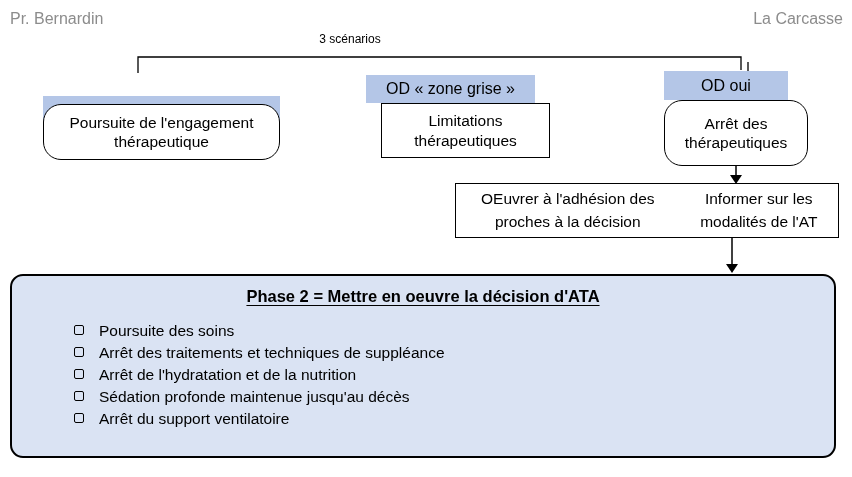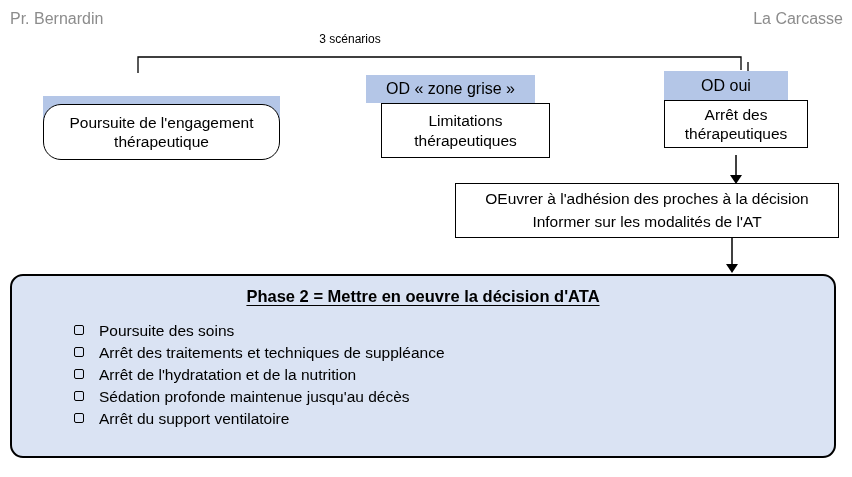--- a/index.html
+++ b/index.html
@@ -56,28 +56,28 @@
     text-align: center;
     font-size: 15.5px;
     line-height: 1.25;
     padding: 2px 6px;
   }
   .hdr1 { left: 43px;  top: 73px; width: 237px; height: 31px; margin-top: 23px; }
   .bod1 { left: 43px;  top: 104px; width: 237px; height: 56px; border-radius: 18px; }
   .hdr2 { left: 366px; top: 75px; width: 169px; height: 28px; }
   .bod2 { left: 381px; top: 103px; width: 169px; height: 55px; }
   .hdr3 { left: 664px; top: 71px; width: 124px; height: 29px; }
-  .bod3 { left: 664px; top: 100px; width: 144px; height: 48px; }
+  .bod3 { left: 664px; top: 100px; width: 144px; height: 66px; border-radius: 18px; }
   .adhesion-box {
     position: absolute;
     left: 455px; top: 183px; width: 384px; height: 55px;
     background: #ffffff;
     border: 1.5px solid #000;
-    display: flex; flex-direction: column;
-    align-items: center; justify-content: center;
+    display: flex; flex-direction: row;
+    align-items: center; justify-content: flex-end;
     font-size: 15.5px;
     line-height: 1.45;
     text-align: center;
   }
   .phase2-box {
     position: absolute;
     left: 10px; top: 274px; width: 826px; height: 184px;
     background: var(--phase2-fill);
     border: 2.5px solid #000;
     border-radius: 13px;

